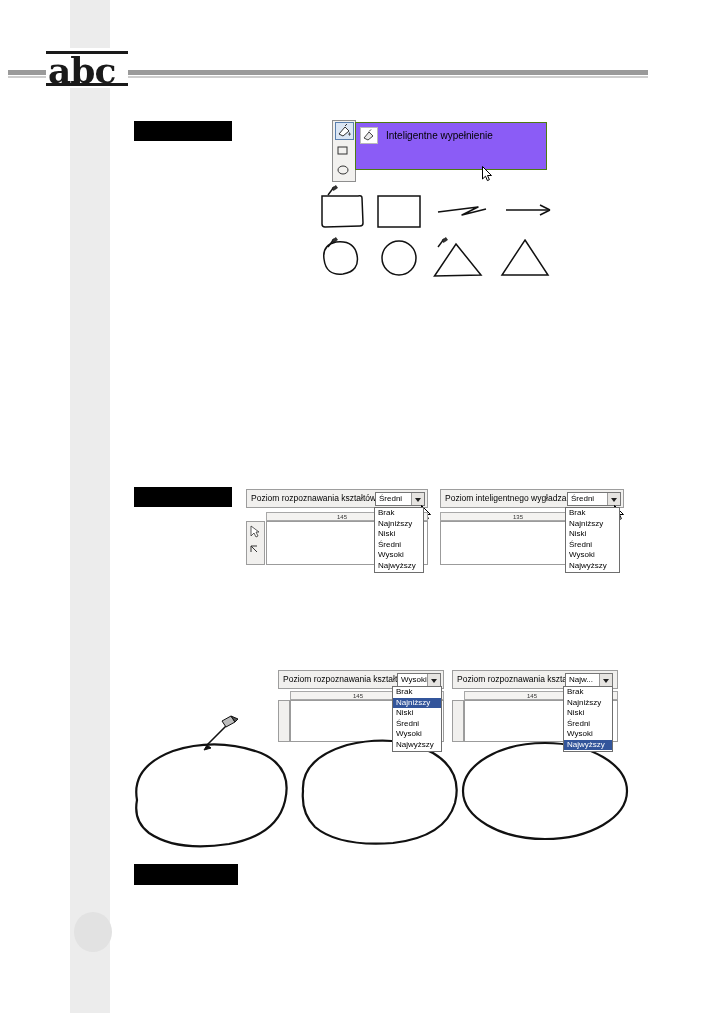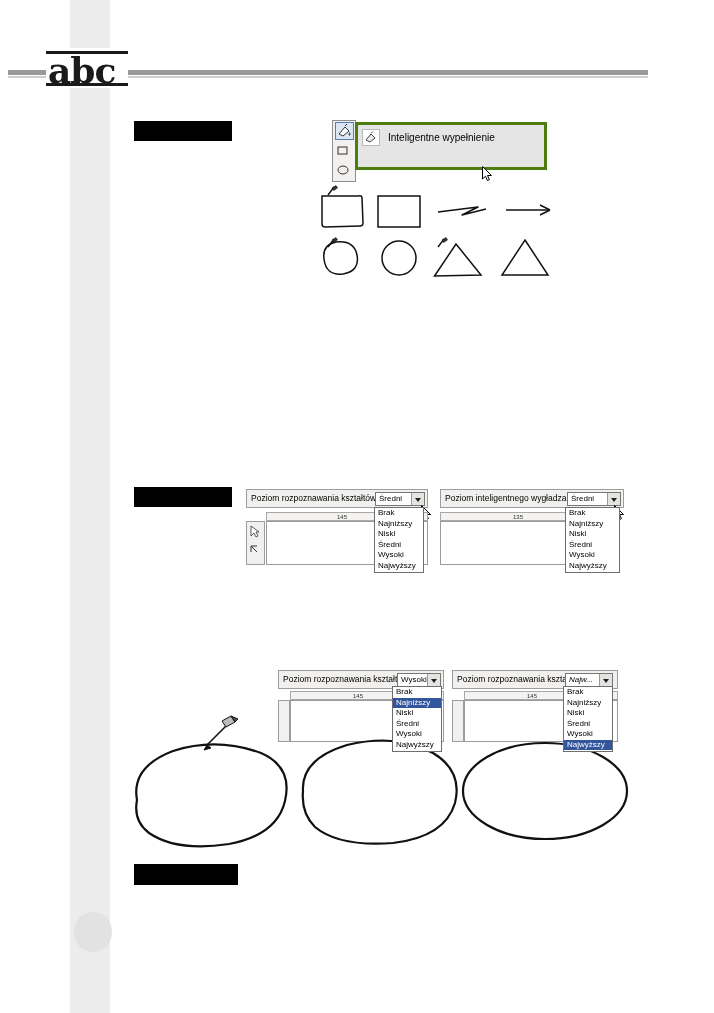--- a/index.html
+++ b/index.html
@@ -80,22 +80,22 @@
     position: absolute;
     background: #f1f0ee;
     border: 1px solid #9d9d9d;
     box-sizing: border-box;
   }
 
   
   #flyout-menu {
     left: 355px; top: 122px;
     width: 192px; height: 48px;
-    background: #e5e5e5;
-    border: 3px solid #4d7c0f;
+    background: #8b5cf6;
+    border: 1px solid #4d7c0f;
   }
   #flyout-menu .row {
     position: absolute;
     left: 0; width: 192px; height: 23px;
     font-size: 10px;
     color: #000;
     line-height: 23px;
   }
   #flyout-menu .row.r1 { top: 1px; }
   #flyout-menu .row.r2 { top: 24px; border-top: 1px solid #c8c8c8; }
@@ -374,21 +374,21 @@
   <path d="M0.5 0.5 L0.5 13 L3.5 10.2 L5.4 14.6 L7.4 13.7 L5.5 9.5 L9.5 9.5 Z" fill="#ffffff" stroke="#000" stroke-width="1"></path>
 </svg>
 <div class="ruler" style="left:290px; top:691px; width:154px; height:9px;">
   <span style="position:absolute; left:62px; top:0.5px;">145</span>
 </div>
 <div class="toolcol" style="left:278px; top:700px; width:12px; height:42px;"></div>
 <div class="canvasbox" style="left:290px; top:700px; width:154px; height:42px;"></div>
 
 <div class="optbar" style="left:452px; top:670px; width:166px;">
   <span class="caption">Poziom rozpoznawania kształtów:</span>
-  <div class="combo" style="left:112px; top:2px; width:48px;font-style:italic;">
+  <div class="combo" style="left:112px; top:2px; width:48px;">
     <span class="val">Najw...</span>
     <span class="arrow"></span>
   </div>
 </div>
 <div class="dropdown" style="left:563px; top:686px; width:50px; height:66px;">
   <div class="item">Brak</div>
   <div class="item">Najniższy</div>
   <div class="item">Niski</div>
   <div class="item">Średni</div>
   <div class="item">Wysoki</div>

